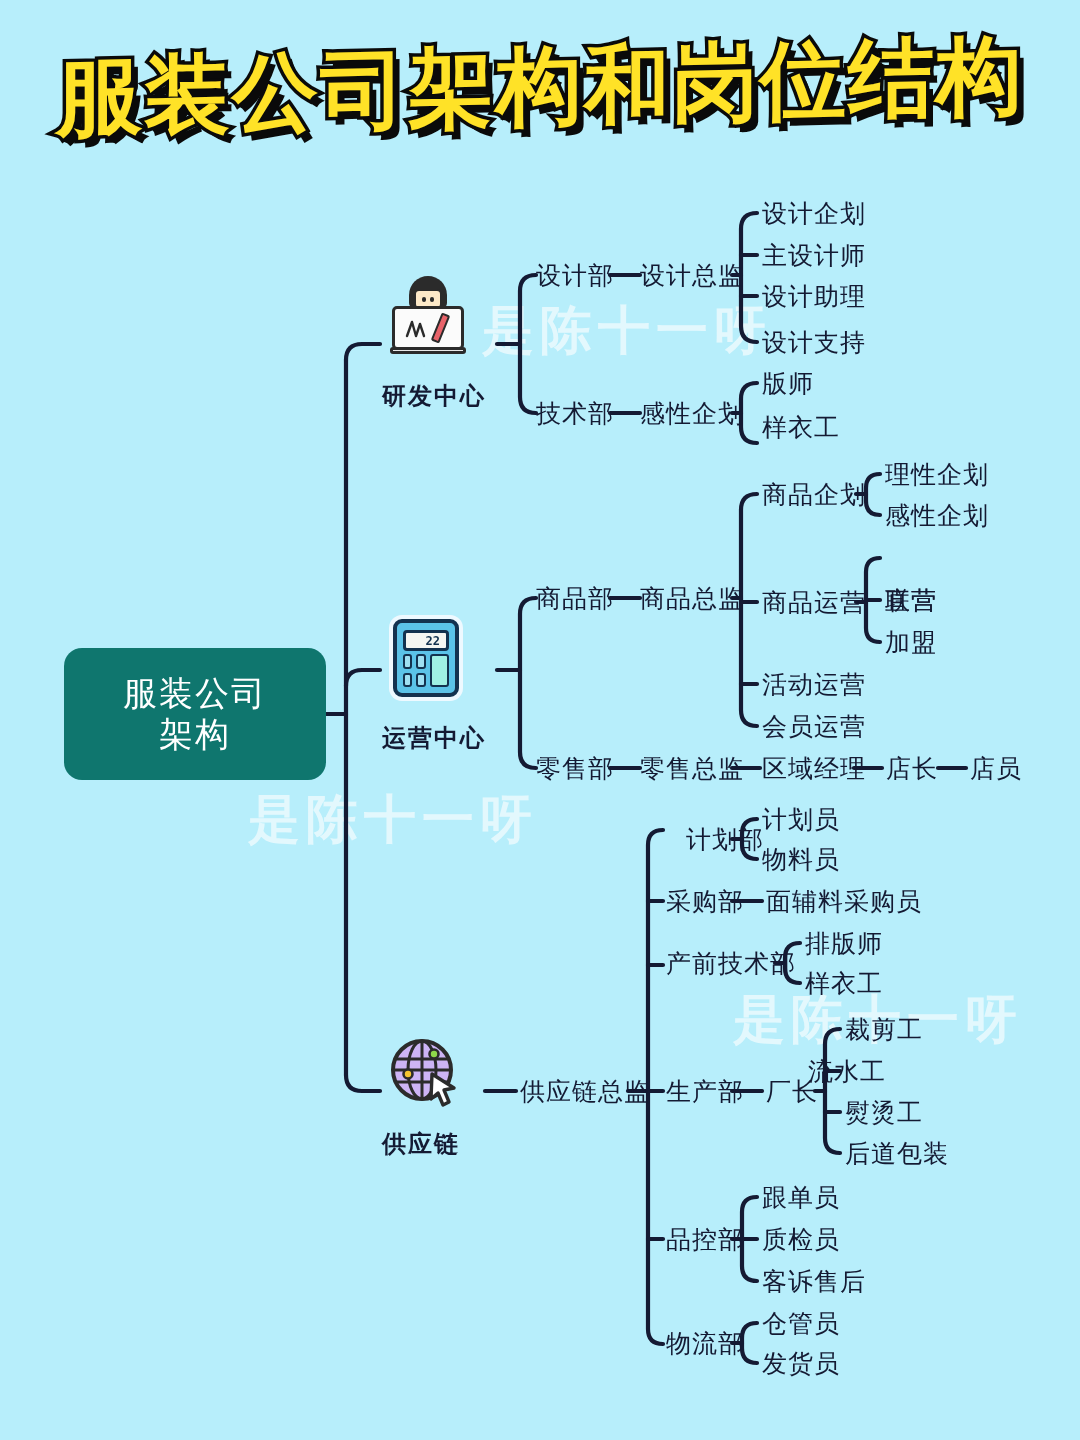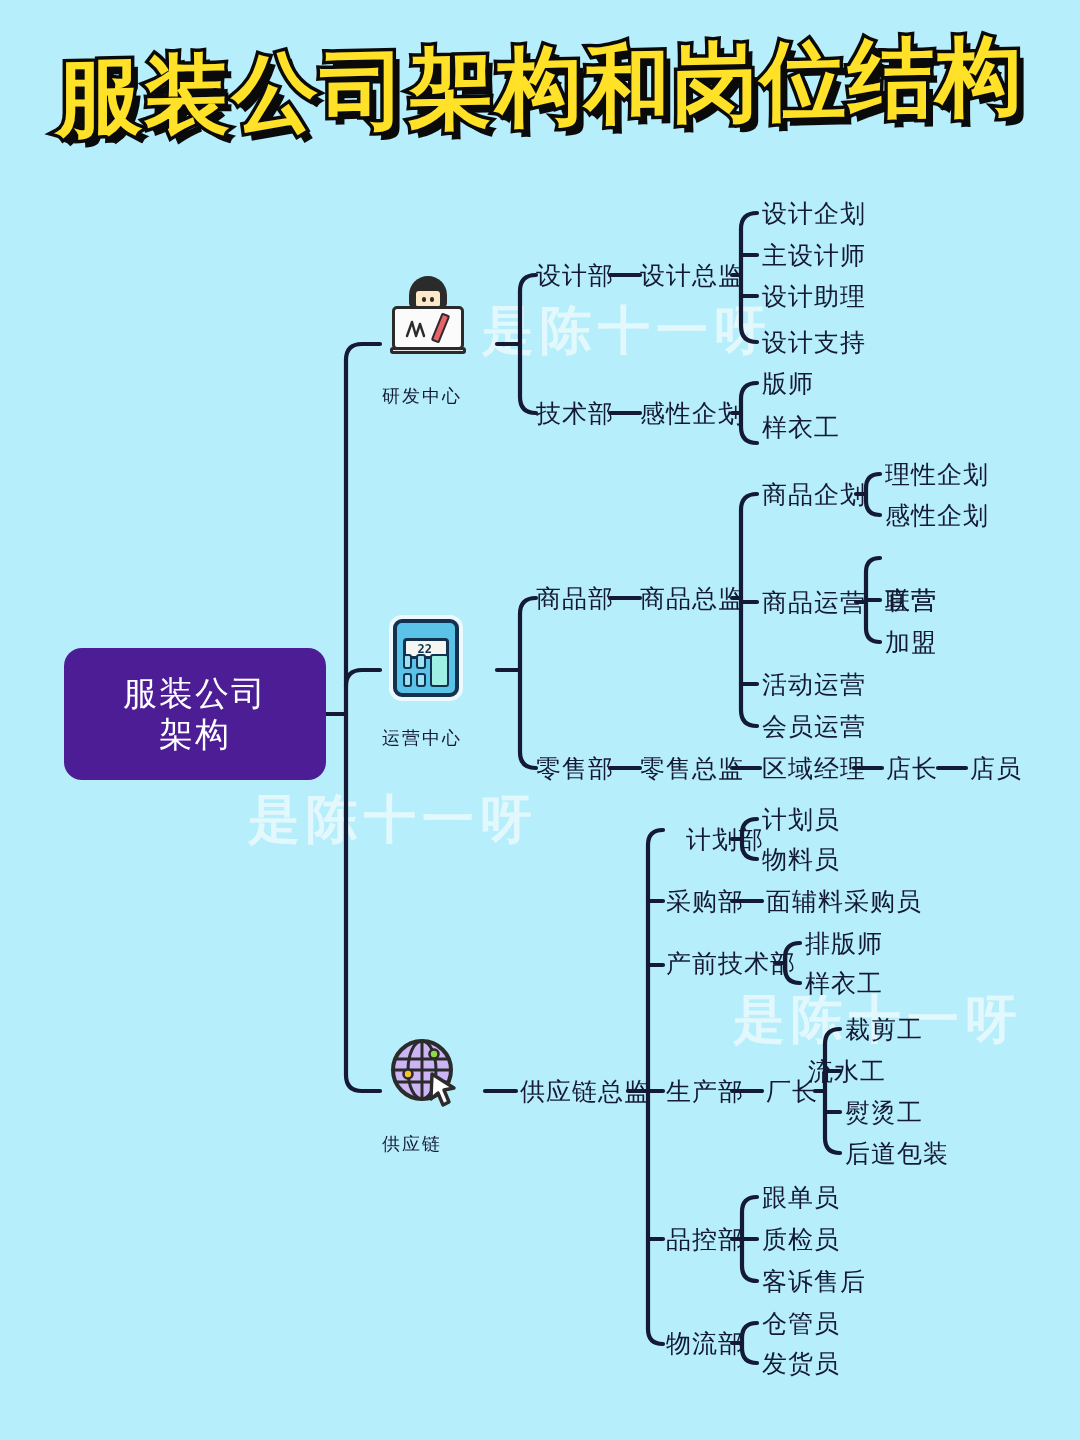--- a/index.html
+++ b/index.html
@@ -38,39 +38,39 @@
   
   #links{position:absolute;left:0;top:0;width:1080px;height:1440px;}
   #links path,#links line{
     fill:none;stroke:#141a33;stroke-width:4.2;
     stroke-linecap:round;stroke-linejoin:round;
   }
 
   
   .root-node{
     position:absolute;
-    background:#4c1d95;color:#ffffff;
+    background:#0f766e;color:#ffffff;
     border-radius:18px;
     display:flex;flex-direction:column;
     align-items:center;justify-content:center;
     line-height:1.22;
     font-size:34px;
     letter-spacing:2px;
   }
 
   
   .node{
     position:absolute;
     color:#141a33;
     white-space:nowrap;
     font-size:25px;
     letter-spacing:1px;
     line-height:1;
   }
-  .node.lvl1{font-size:18px;letter-spacing:2px;}
+  .node.lvl1{font-size:24px;letter-spacing:2px;font-weight:bold;}
   .node.mid{transform:translateY(-50%);}
 
   
   .icon-box{position:absolute;}
 
   .lap-ic{width:76px;height:78px;position:relative;}
   .lap-head{
     position:absolute;left:19px;top:0;width:38px;height:33px;
     background:#2b2b2b;border-radius:19px 19px 6px 6px;
   }
@@ -97,24 +97,24 @@
     transform:rotate(22deg);box-sizing:border-box;
   }
 
   .calc-ic{
     width:66px;height:78px;position:relative;
     background:#5bc3e8;border:4px solid #13324f;border-radius:9px;
     box-sizing:border-box;
     box-shadow:0 0 0 4px #eef9ff;
   }
   .calc-disp{
-    position:absolute;left:6px;top:15px;right:6px;height:21px;
+    position:absolute;left:6px;top:7px;right:6px;height:21px;
     background:#f5f6f2;border:3px solid #13324f;border-radius:4px;
     box-sizing:border-box;color:#13324f;font-size:12px;font-weight:bold;
-    text-align:right;padding-right:14px;line-height:16px;
+    text-align:right;padding-right:6px;line-height:16px;
     font-family:"DejaVu Sans Mono","Liberation Mono",monospace;
   }
   .calc-keys{position:absolute;left:6px;top:31px;right:6px;bottom:6px;display:flex;gap:4px;}
   .calc-grid{display:grid;grid-template-columns:1fr 1fr;grid-template-rows:1fr 1fr;gap:4px;flex:1.5;}
   .ck{background:#9fe0f2;border:2.5px solid #13324f;border-radius:3px;}
   .calc-tall{flex:1;background:#9ff0e4;border:2.5px solid #13324f;border-radius:3px;}
 
   .globe-ic{width:74px;height:74px;position:relative;}
 
   

